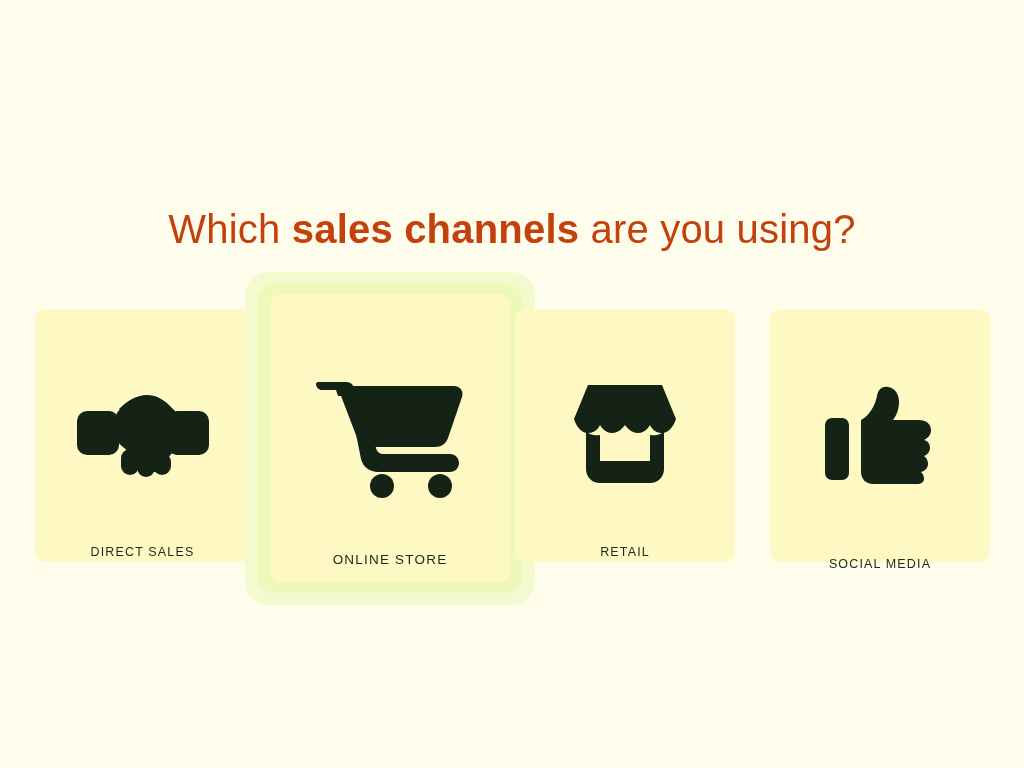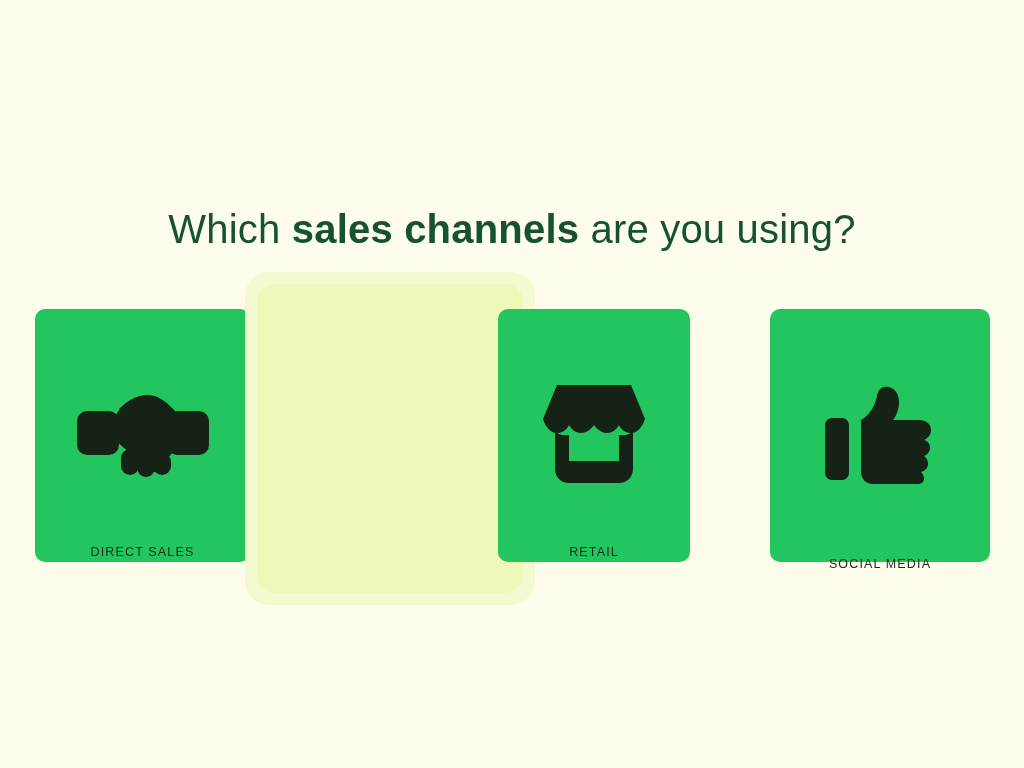--- a/index.html
+++ b/index.html
@@ -25,40 +25,40 @@
   
   .question-title {
     position: absolute;
     left: 0;
     top: 203px;
     width: 1024px;
     text-align: center;
     font-size: 40px;
     line-height: 52px;
     font-weight: 400;
-    color: #14532d;
+    color: #c2410c;
     letter-spacing: 0.2px;
     white-space: pre;
   }
   .question-title .strong {
     font-weight: 700;
   }
 
   
   .card-deck {
     position: absolute;
     left: 0;
     top: 0;
     width: 1024px;
     height: 768px;
   }
 
   .channel-card {
     position: absolute;
-    background: #22c55e;
+    background: #fef9c3;
     border-radius: 10px;
     display: flex;
     flex-direction: column;
     align-items: center;
     justify-content: flex-start;
   }
 
   .channel-card .icon-slot {
     position: absolute;
     left: 0;
@@ -82,21 +82,21 @@
   }
 
   
   #card-direct-sales {
     left: 35px;  top: 309px;  width: 215px; height: 253px;
   }
   #card-direct-sales .icon-slot { top: 385px; height: 100px; margin-top: -309px; }
   #card-direct-sales .card-label { top: 236px; }
 
   #card-retail {
-    left: 498px; top: 309px;  width: 192px; height: 253px; text-decoration: underline;
+    left: 515px; top: 309px;  width: 220px; height: 253px; text-decoration: underline;
   }
   #card-retail .icon-slot { top: 76px; height: 100px; }
   #card-retail .card-label { top: 236px; }
 
   #card-social-media {
     left: 770px; top: 309px;  width: 220px; height: 253px;
   }
   #card-social-media .icon-slot { top: 76px; height: 100px; }
   #card-social-media .card-label { top: 236px; margin-top: 12px; }
 
@@ -165,20 +165,39 @@
           </g>
         </svg>
       </div>
       <div class="card-label">DIRECT SALES</div>
     </div>
 
     <div class="card-selected-wrap">
       <div class="halo-inner"></div>
     </div>
 
+    <div class="channel-card" id="card-online-store">
+      <div class="icon-slot">
+        <svg class="icon-glyph" width="148" height="122" viewBox="0 0 148 122" aria-hidden="true">
+          <g fill="#152316">
+            <path d="M6 6 L30 6 C34 6 37 8 38 12 L40 20 L22 20 L20 14 L6 14
+                     C2.7 14 0 11.3 0 8 C0 6.9 0.9 6 2 6 Z"></path>
+            <path d="M28 10 L138 10 C144 10 148 15 146 21 L132 62
+                     C130 68 125 71 119 71 L52 71 C47 71 43 68 41.5 63 L22 12
+                     C21 10.8 22.5 10 24 10 Z"></path>
+            <path d="M40 58 L56 58 L60 72 C61 76 64 78 68 78 L134 78
+                     C139 78 143 82 143 87 C143 92 139 96 134 96 L62 96
+                     C54 96 47 91 45 83 Z"></path>
+            <circle cx="66" cy="110" r="12"></circle>
+            <circle cx="124" cy="110" r="12"></circle>
+          </g>
+        </svg>
+      </div>
+      <div class="card-label">ONLINE STORE</div>
+    </div>
 
     <div class="channel-card" id="card-retail">
       <div class="icon-slot">
         <svg class="icon-glyph" width="106" height="100" viewBox="0 0 106 100" aria-hidden="true">
           <g fill="#152316">
             <path d="M16 0 L90 0 L104 34 C104 34 100 48 90 48 C81 48 78 40 78 40
                      C78 40 74 48 66 48 C58 48 53 40 53 40 C53 40 48 48 40 48
                      C32 48 28 40 28 40 C28 40 25 48 16 48 C6 48 2 34 2 34 Z"></path>
             <path d="M14 46 L14 84 C14 92 20 98 28 98 L78 98 C86 98 92 92 92 84
                      L92 46 C88 50 84 51 78 50 L78 76 L28 76 L28 50

